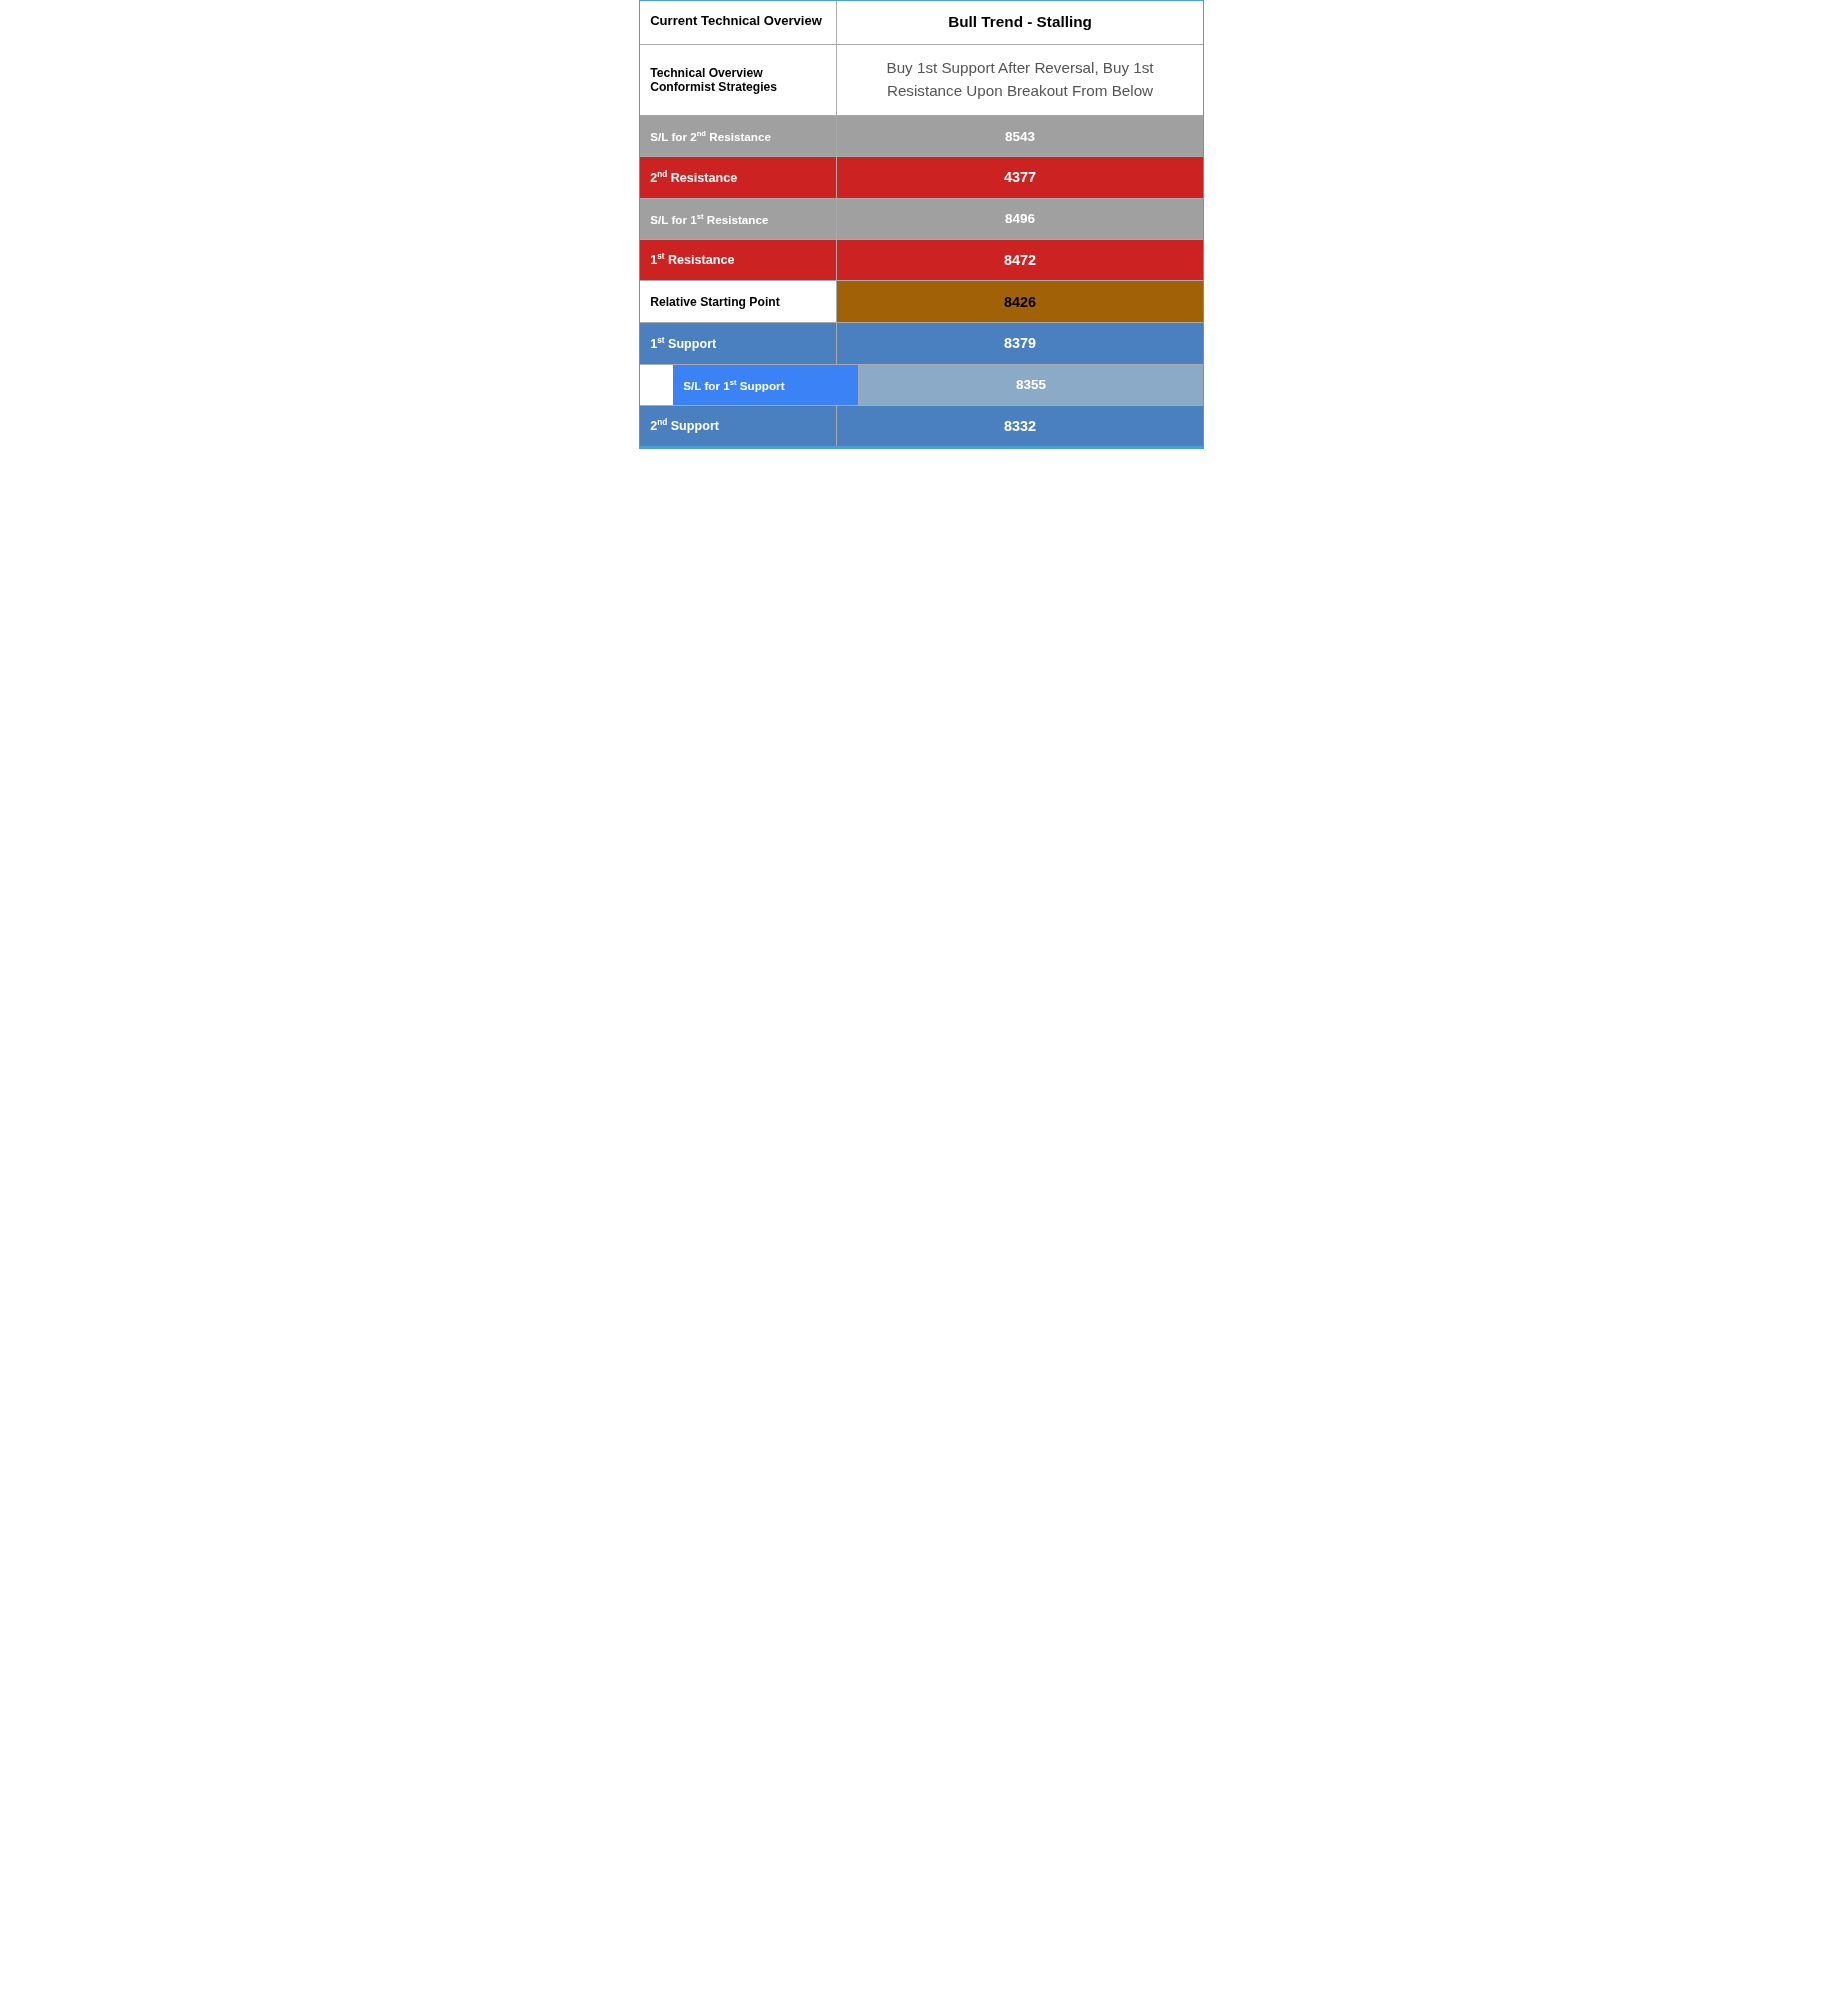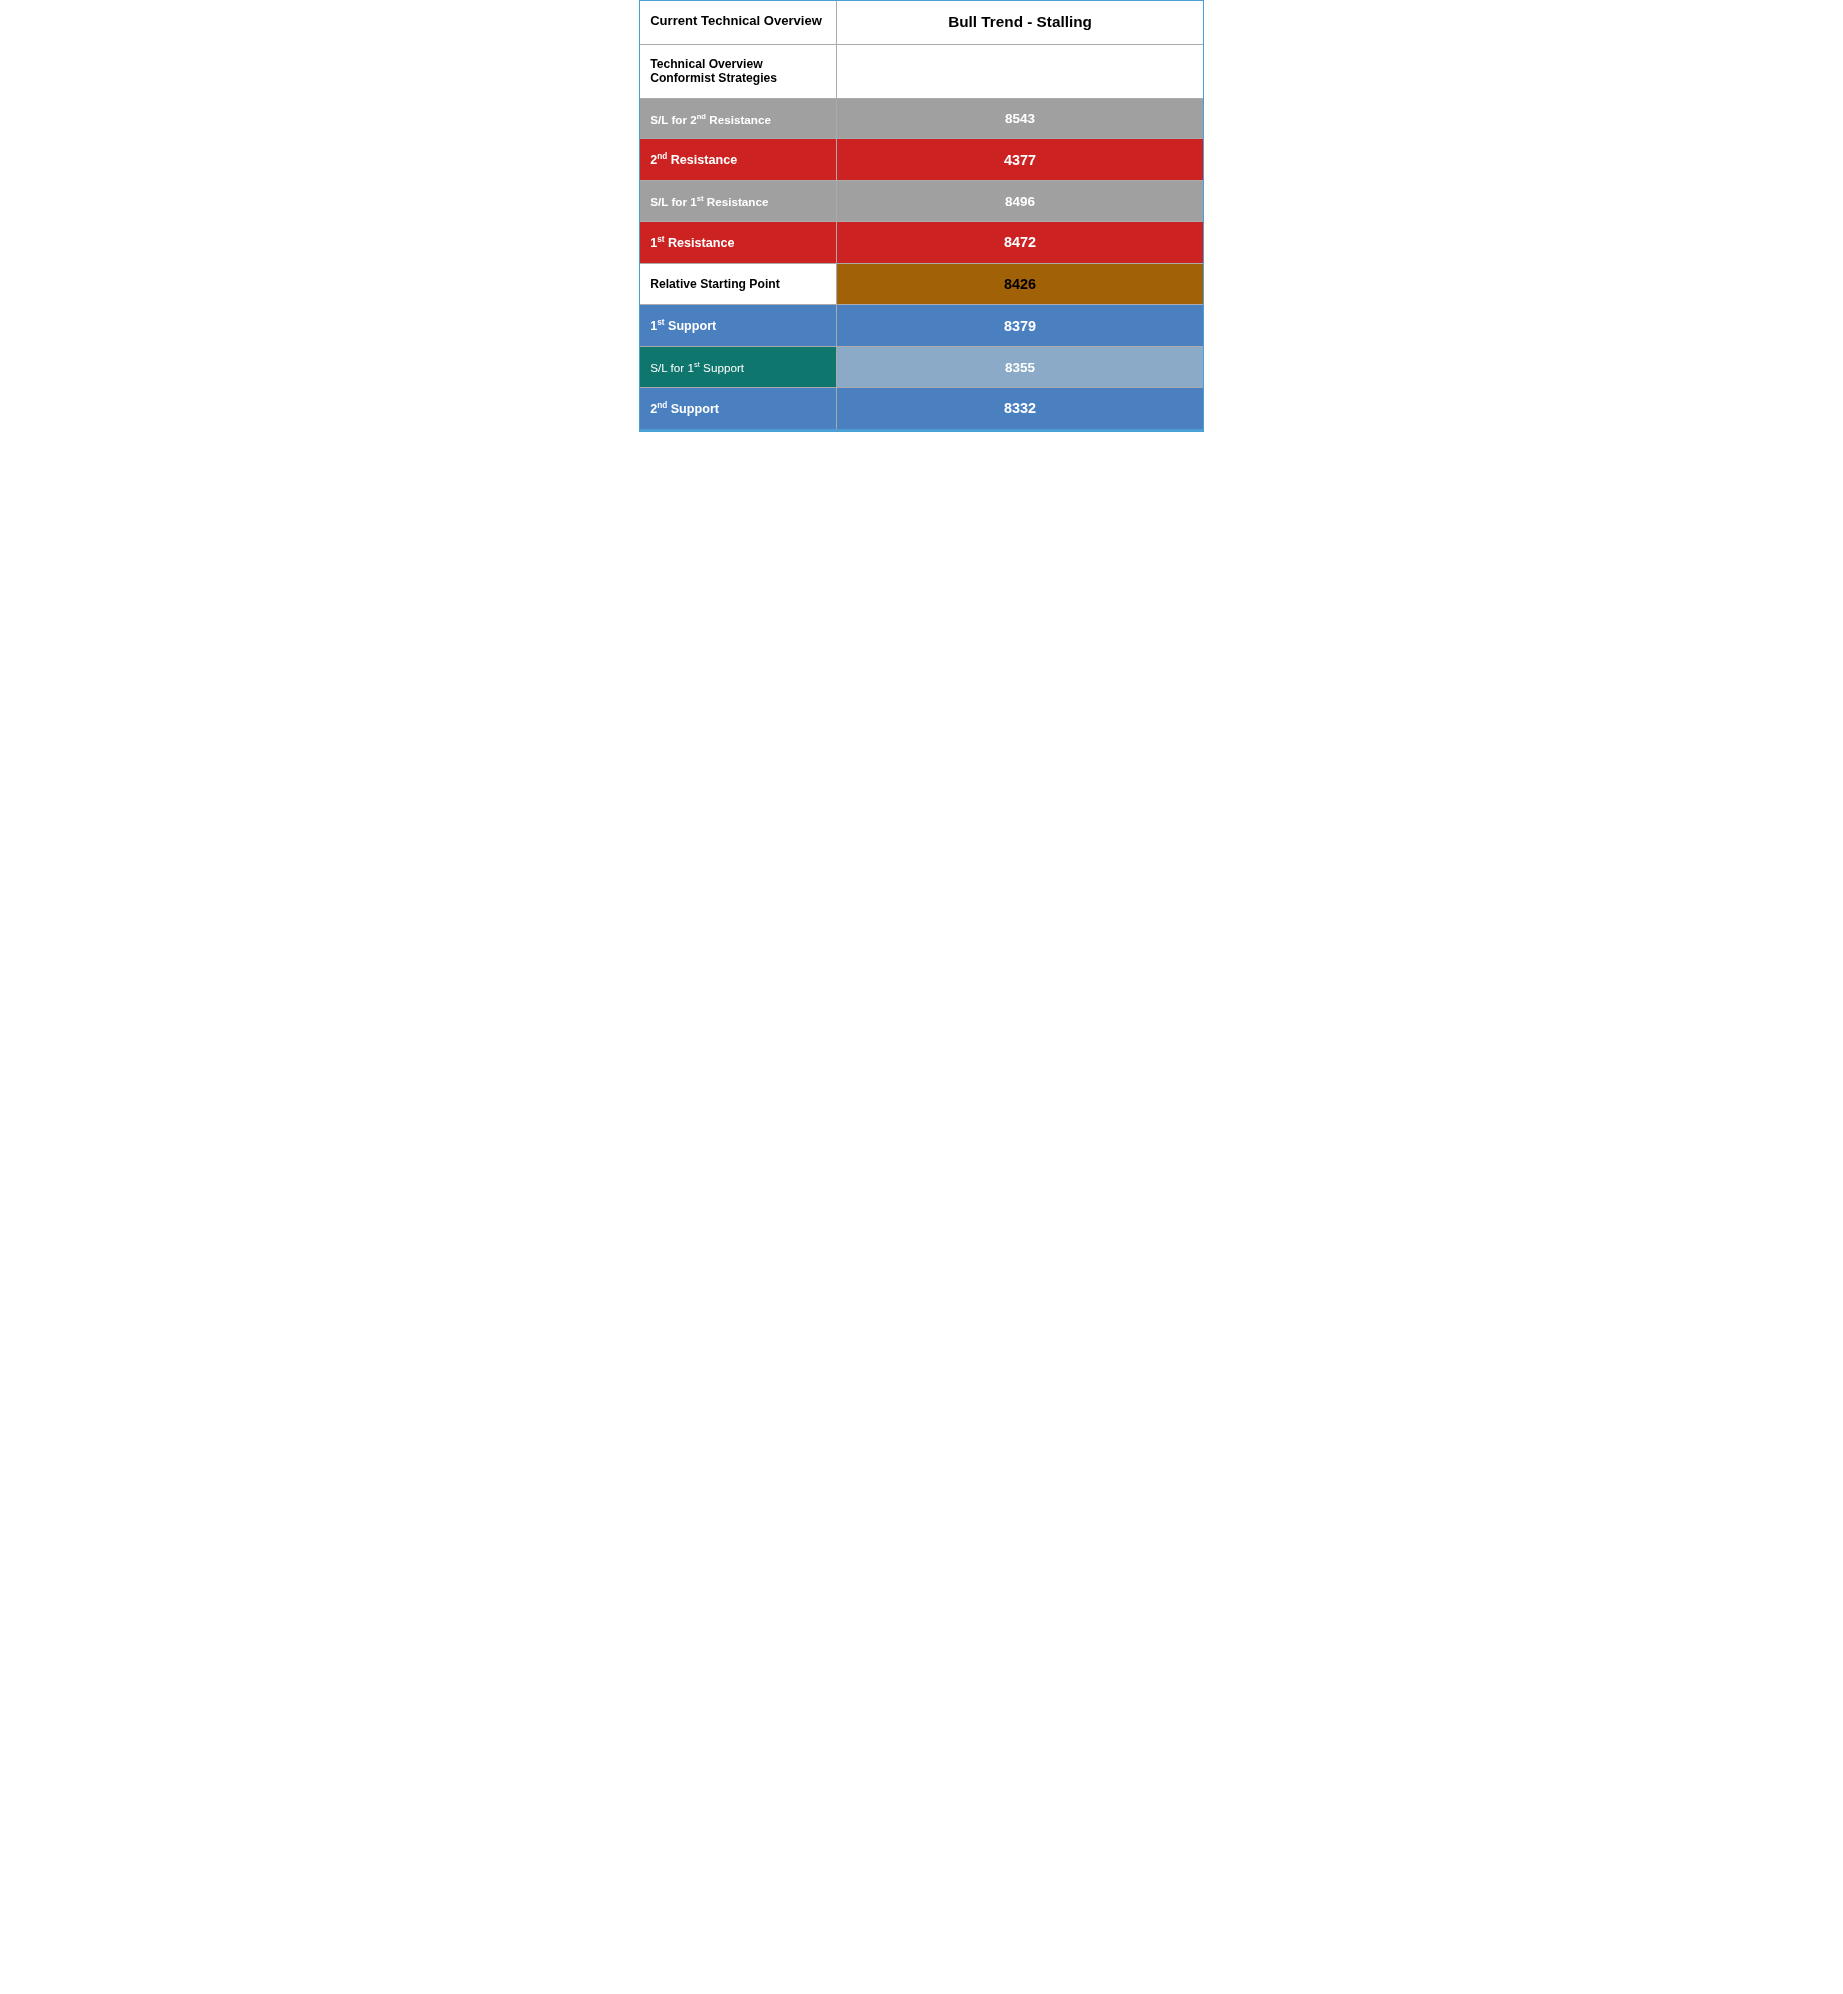--- a/index.html
+++ b/index.html
@@ -139,24 +139,25 @@
 
     .row-blue .col-right {
       background: #4a7fc0;
       color: #fff;
       font-size: 1.6em;
       font-weight: bold;
     }
 
     
     .row-bluegray .col-left {
-      background: #0f766e;
-      color: #fff;
-      font-size: 1.3em;
-      font-weight: normal;
+      background: #3b82f6;
+      color: #fff;
+      font-size: 1.3em;
+      font-weight: bold;
+      margin-left: 33px;
     }
 
     .row-bluegray .col-right {
       background: #8aaac8;
       color: #fff;
       font-size: 1.5em;
       font-weight: bold;
     }
 
     sup {
@@ -182,20 +183,23 @@
     </div>
     <div class="col-right">
       <span>Bull Trend - Stalling</span>
     </div>
   </div>
 
   <div class="table-row row-strategies">
     <div class="col-left">
       <span>Technical Overview Conformist Strategies</span>
     </div>
+    <div class="col-right">
+      <span class="strategies-text">Buy 1st Support After Reversal, Buy 1st Resistance Upon Breakout From Below</span>
+    </div>
   </div>
 
   <div id="data-rows">
       <div class="table-row row-gray">
         <div class="col-left">
           <span>S/L for 2<sup>nd</sup> Resistance</span>
         </div>
         <div class="col-right">
           <span>8543</span>
         </div>

